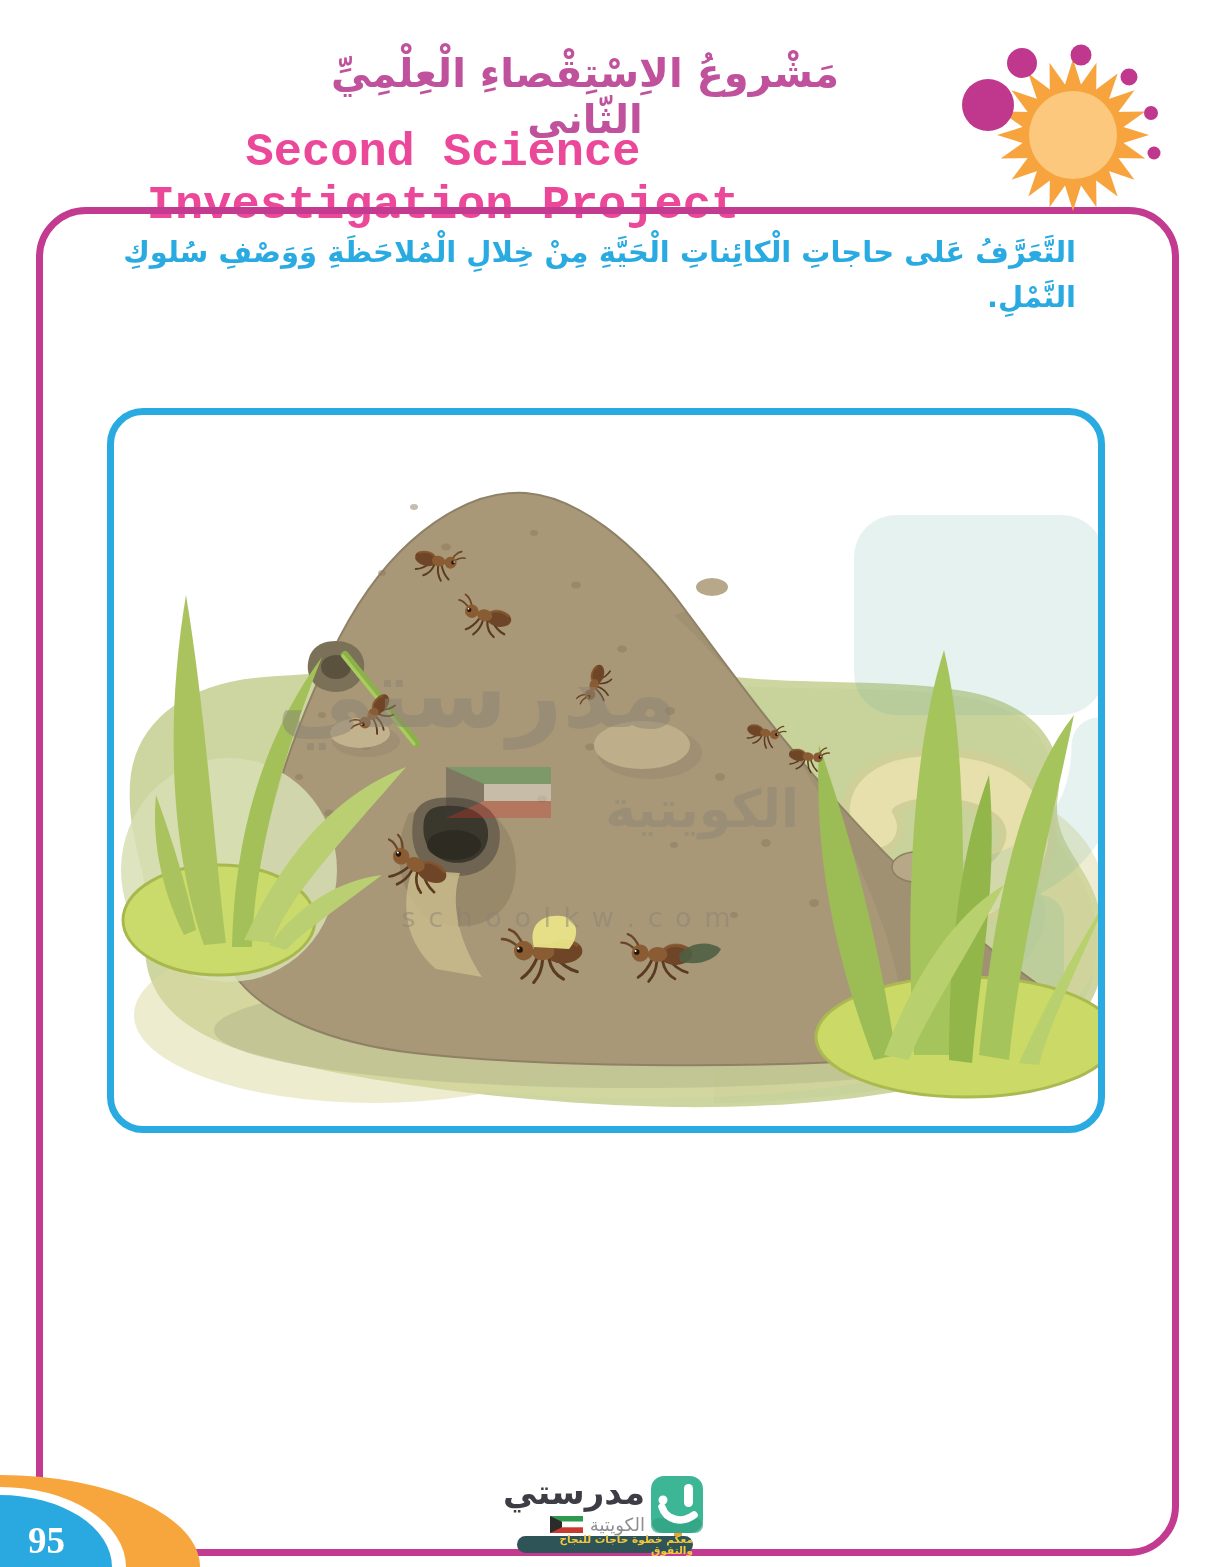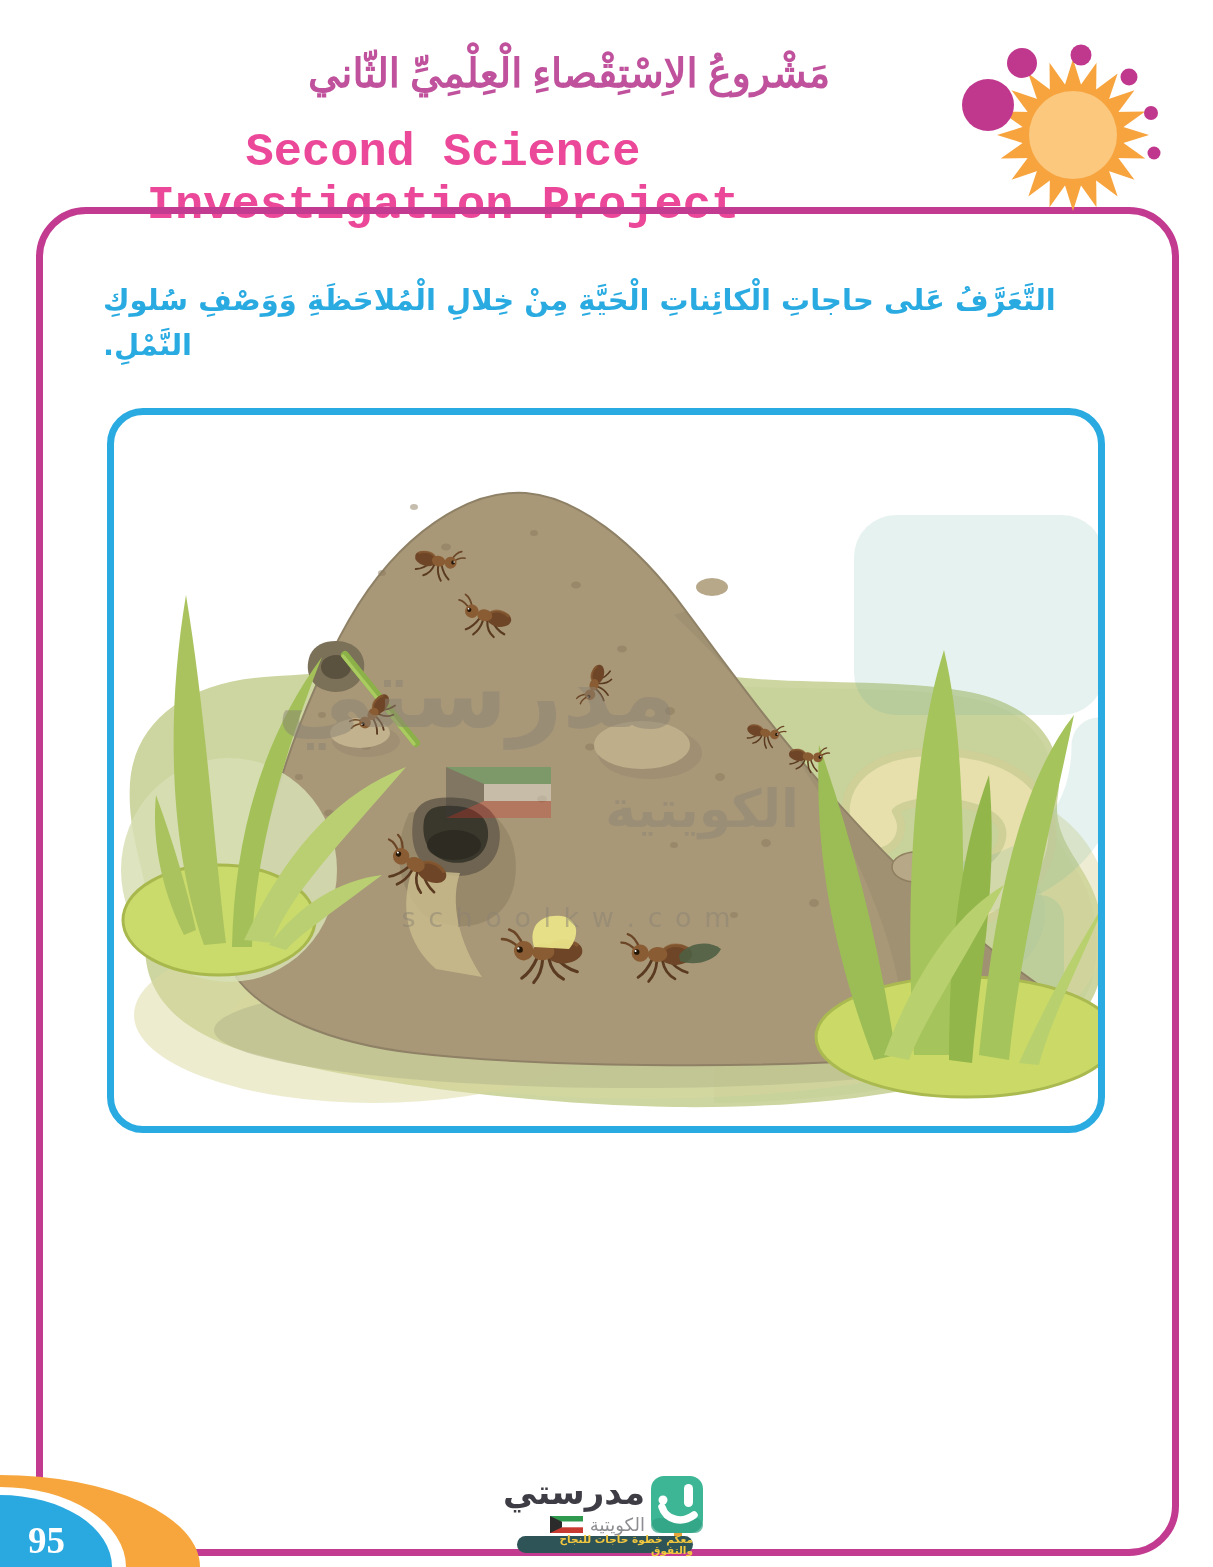--- a/index.html
+++ b/index.html
@@ -1,30 +1,30 @@
 <!DOCTYPE html>
 <html lang="ar"><head>
 <meta charset="utf-8">
 <style>
   html,body{margin:0;padding:0;background:#ffffff;}
   #page{position:relative;width:1213px;height:1567px;background:#fff;overflow:hidden;
         font-family:"DejaVu Sans","Liberation Sans",sans-serif;}
   .abs{position:absolute;}
   
-  #title-ar{left:274px;top:50px;width:590px;text-align:center;
-    font-size:40px;font-weight:bold;color:#c0519c;direction:rtl;font-family:Liberation Serif, serif;}
+  #title-ar{left:290px;top:50px;width:590px;text-align:center;
+    font-size:40px;font-weight:bold;color:#c0519c;direction:rtl;}
   #title-en{left:58px;top:126px;width:770px;text-align:center;
     font-family:Liberation Mono, monospace;
     font-size:47px;font-weight:bold;color:#ec4899;}
   
   #main-frame{left:36px;top:207px;width:1143px;height:1349px;
     border:7px solid #c33b90;border-radius:50px;box-sizing:border-box;z-index:1;}
   
-  #objective{left:103px;top:230px;width:960px;text-align:left;direction:rtl;
-    font-size:29px;font-weight:bold;color:#29abe2;z-index:2;line-height:1.55;margin-top:48px;}
+  #objective{left:116px;top:230px;width:960px;text-align:right;direction:rtl;
+    font-size:29px;font-weight:bold;color:#29abe2;z-index:2;line-height:1.55;}
   
   #illus-box{left:107px;top:408px;width:998px;height:725px;box-sizing:border-box;
     border:7px solid #29abe2;border-radius:36px;overflow:hidden;z-index:2;background:#fff;}
   #illus-box svg{display:block;}
   
   #sun-decor{left:933px;top:22px;width:240px;height:190px;z-index:3;}
   
   #footer{left:487px;top:1470px;width:246px;height:92px;z-index:4;}
   #footer-brand{position:absolute;left:0;top:2px;width:158px;text-align:right;
     font-size:34px;font-weight:bold;color:#3e3d46;direction:rtl;}

